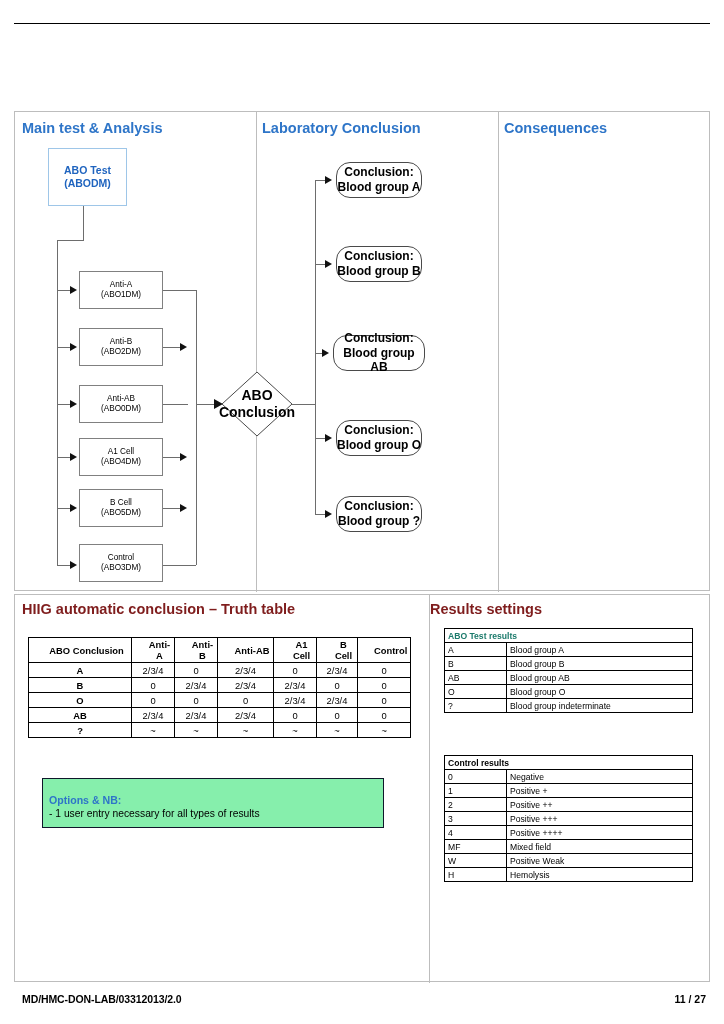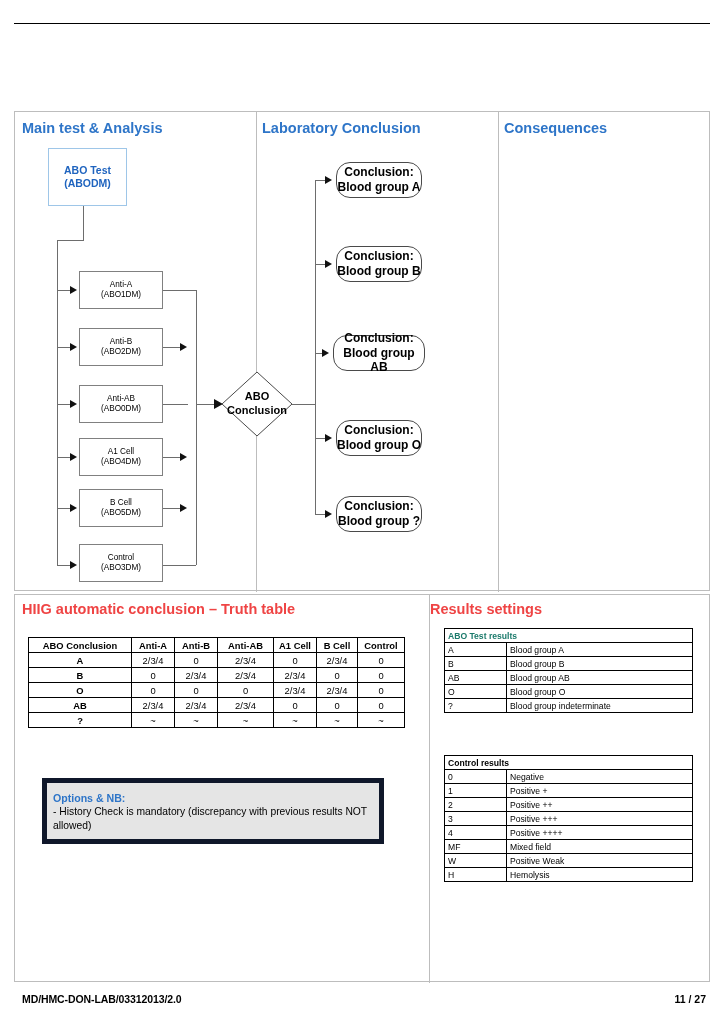--- a/index.html
+++ b/index.html
@@ -38,50 +38,50 @@
      line-height:1.22;}
   .main-node{border:1px solid #9ec6e8;color:#1f64bf;font-size:10.5px;
      font-weight:bold;}
   .test-node{border:1px solid #808080;color:#000;font-size:8.2px;}
   .concl-node{border:1px solid #4a4a4a;border-radius:14px;color:#000;
      font-size:12px;font-weight:bold;}
 
   .diamond{position:absolute;}
   .diamond .dlabel{position:absolute;left:0;top:0;width:100%;height:100%;
      display:flex;align-items:center;justify-content:center;text-align:center;
-     font-size:11px;font-weight:bold;line-height:1.25;}
+     font-size:14px;font-weight:bold;line-height:1.25;}
 
   .ln{position:absolute;background:#6d6d6d;}
   .lnh{height:1px;}
   .lnv{width:1px;}
   .arrow{position:absolute;width:0;height:0;
      border-top:4px solid transparent;border-bottom:4px solid transparent;
      border-left:7px solid #111;}
 
   
   .frame-bot{position:absolute;left:14px;top:594px;width:696px;height:388px;
      border:1px solid #bdbdbd;box-sizing:border-box;}
   .vdiv-bot{position:absolute;left:414px;top:0;width:1px;height:388px;
      background:#bdbdbd;}
-  .sect-head{position:absolute;font-size:14.5px;font-weight:bold;color:#ef4444;
+  .sect-head{position:absolute;font-size:14.5px;font-weight:bold;color:#7f1d1d;
      font-family:"Liberation Sans",sans-serif;white-space:nowrap;}
 
   
   table{border-collapse:collapse;}
   .truth{position:absolute;left:28px;top:637px;font-size:9.4px;
      font-family:"Liberation Sans",sans-serif;}
   .truth th,.truth td{border:1px solid #000;text-align:center;
      padding:1px 3px;height:15px;box-sizing:border-box;background:#fff;}
-  .truth th{font-weight:bold;font-size:9.4px;}
+  .truth th{font-weight:bold;font-size:9.4px;padding-left:16px;}
   .truth td.rowlbl{font-weight:bold;}
 
   
   .optbox{position:absolute;left:42px;top:778px;width:342px;
-     border:5px solid #0f172a;box-sizing:border-box;background:#e5e5e5;
-     padding:8px 6px 6px 6px;font-size:10.3px;line-height:1.34;}
+     border:1px solid #0f172a;box-sizing:border-box;background:#86efac;
+     padding:14px 6px 6px 6px;font-size:10.3px;line-height:1.34;}
   .opttitle{color:#2e75c8;font-weight:bold;font-size:10.6px;}
   .opt-em{font-style:italic;}
 
   
   .rtbl{position:absolute;font-size:8.6px;font-family:"Liberation Sans",sans-serif;
      border-collapse:collapse;}
   .rtbl td{border:1px solid #000;padding:0 3px;height:14px;box-sizing:border-box;
      background:#fff;vertical-align:middle;}
   .rtbl td.k{width:62px;}
   .rtbl td.v{width:186px;}
@@ -305,21 +305,21 @@
         <td>~</td>
         <td>~</td>
         <td>~</td>
         <td>~</td>
       </tr>
     </tbody>
   </table>
 
   <div class="optbox">
     <div class="opttitle">Options &amp; NB:</div>
-    <div>- History Check is mandatory (discrepancy with previous results NOT allowed)</div>
+    <div>- 1 user entry necessary for all types of results</div>
   </div>
 
   <table class="rtbl" style="left:444px;top:628px;">
     <tbody>
       <tr>
         <td class="hdr hdr-teal" colspan="2">ABO Test results</td>
       </tr>
       <tr>
         <td class="k">A</td>
         <td class="v">Blood group A</td>

